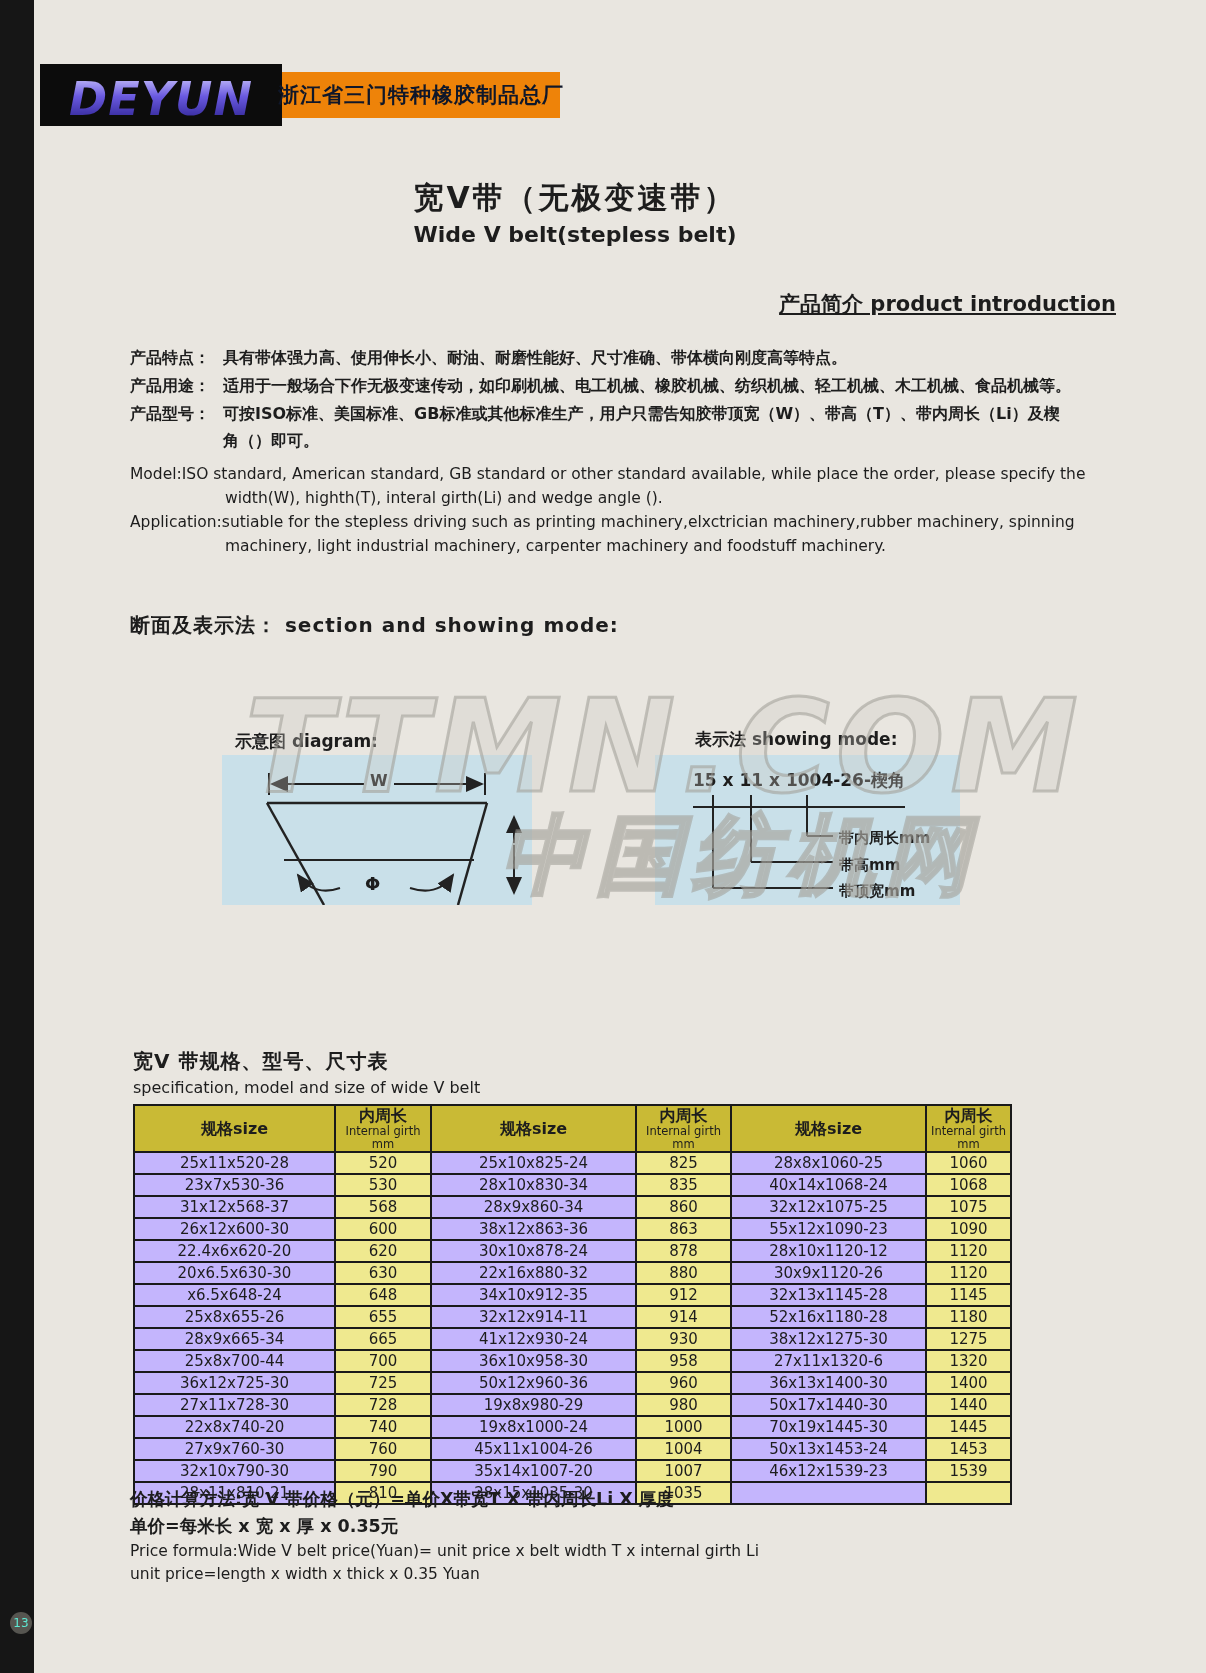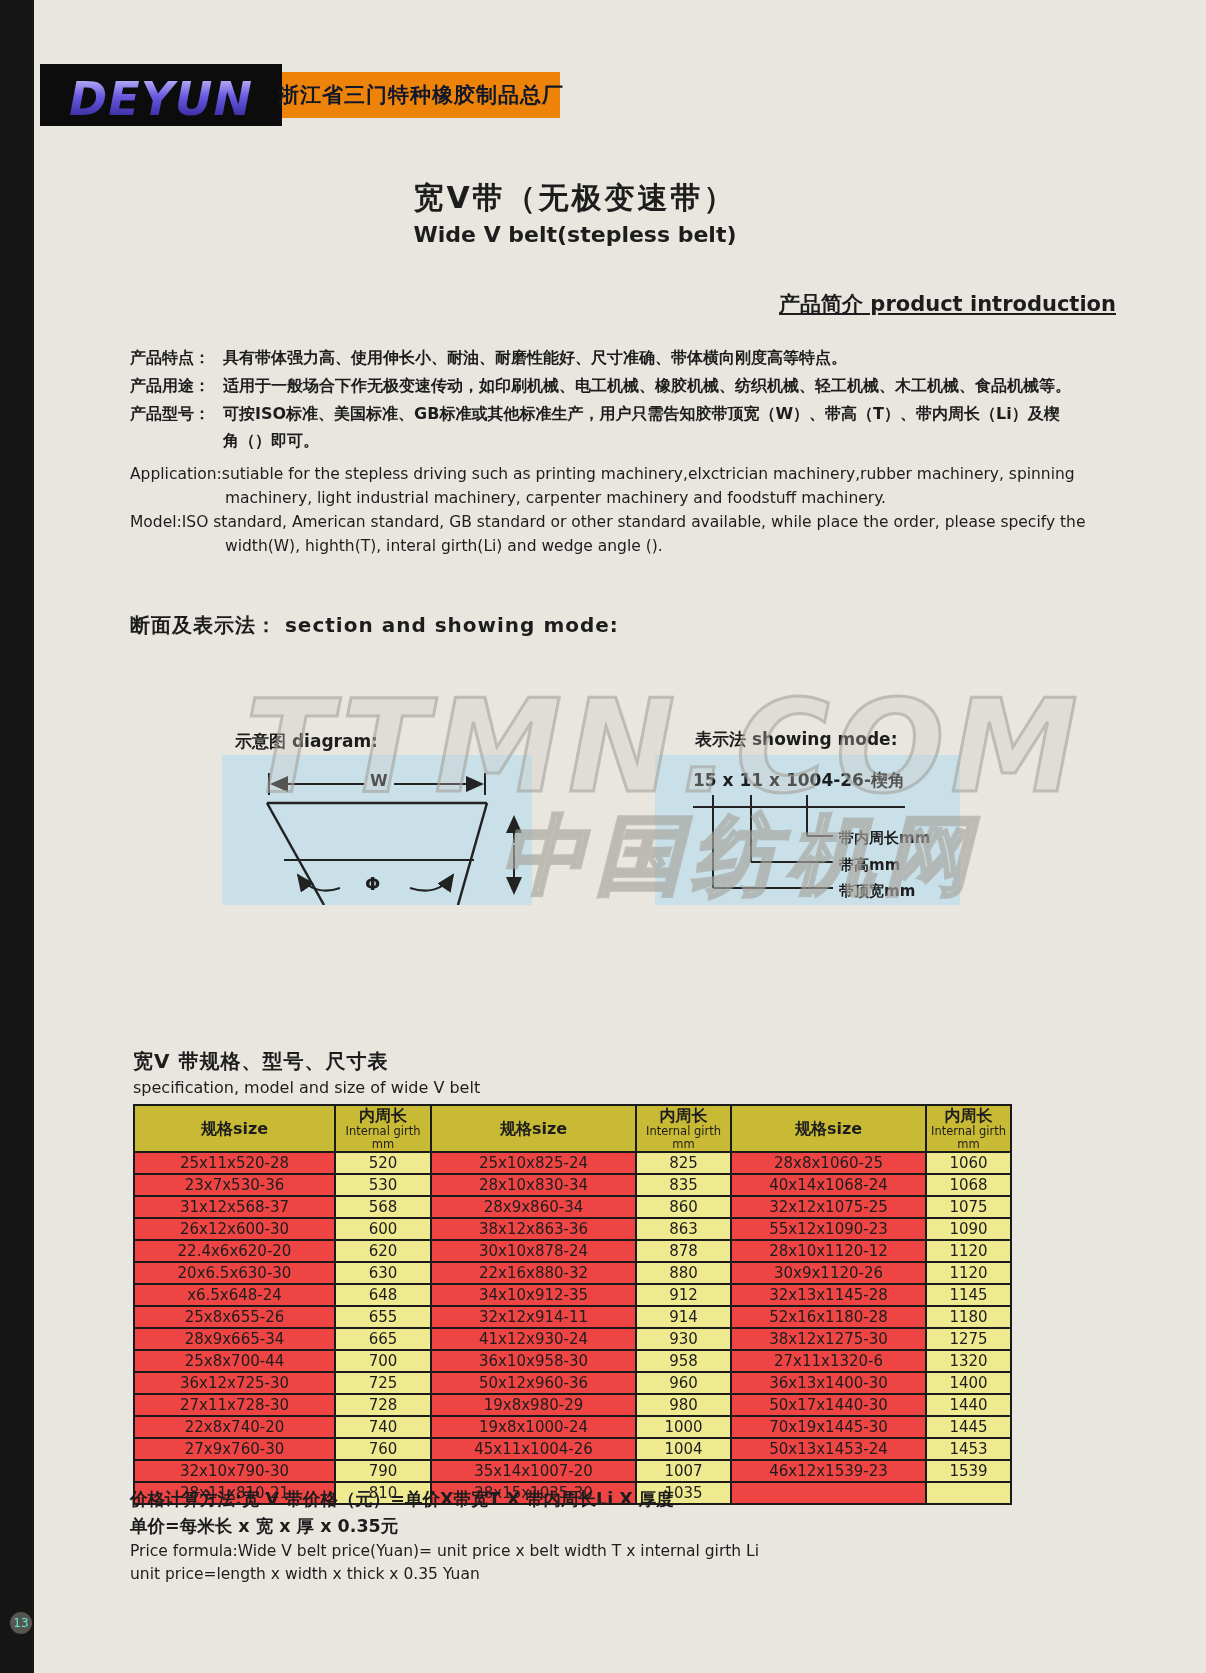--- a/index.html
+++ b/index.html
@@ -56,21 +56,21 @@
 
   
   .table-title-zh{position:absolute;left:133px;top:1048px;font-size:20px;font-weight:bold;letter-spacing:1px;}
   .table-title-en{position:absolute;left:133px;top:1078px;font-size:16px;}
   table.spec-table{position:absolute;left:133px;top:1104px;width:877px;border-collapse:collapse;table-layout:fixed;}
   .spec-table th,.spec-table td{border:2px solid #1a1a1a;text-align:center;overflow:hidden;}
   .spec-table thead th{background:#c9ba35;height:40px;padding:0;}
   .spec-table thead .zh{display:block;font-size:16px;font-weight:bold;line-height:19px;}
   .spec-table thead .en{display:block;font-size:11.5px;font-weight:normal;line-height:13px;}
   .spec-table td{height:17px;padding:1.5px 0;font-size:15px;line-height:17px;font-weight:500;}
-  .spec-table td.spec{background:#ef4444;}
+  .spec-table td.spec{background:#c4b5fd;}
   .spec-table td.girth{background:#efe98f;}
 
   
   .price{position:absolute;left:130px;top:1486px;}
   .price .zh{margin:0;font-size:17.5px;font-weight:bold;line-height:27px;}
   .price .en{margin:0;font-size:15.5px;line-height:23px;}
 
   .page-num{position:absolute;left:10px;top:1612px;width:22px;height:22px;border-radius:50%;
     background:#565550;color:#5eead4;font-size:12px;display:flex;align-items:center;justify-content:center;}
 </style>
@@ -102,22 +102,22 @@
       <span class="feat-label">产品用途：</span>
       <span>适用于一般场合下作无极变速传动，如印刷机械、电工机械、橡胶机械、纺织机械、轻工机械、木工机械、食品机械等。</span>
     </div>
     <div class="feat-item">
       <span class="feat-label">产品型号：</span>
       <span>可按ISO标准、美国标准、GB标准或其他标准生产，用户只需告知胶带顶宽（W）、带高（T）、带内周长（Li）及楔角（）即可。</span>
     </div>
   </div>
 
   <div class="features-en">
+    <p>Model:ISO standard, American standard, GB standard or other standard available, while place the order, please specify the width(W), highth(T), interal girth(Li) and wedge angle ().</p>
     <p>Application:sutiable for the stepless driving such as printing machinery,elxctrician machinery,rubber machinery, spinning machinery, light industrial machinery, carpenter machinery and foodstuff machinery.</p>
-    <p>Model:ISO standard, American standard, GB standard or other standard available, while place the order, please specify the width(W), highth(T), interal girth(Li) and wedge angle ().</p>
   </div>
 
   <div class="section-heading">断面及表示法：  section and showing mode:</div>
 
   <div class="diagram-label-left">示意图 diagram:</div>
   <div class="diagram-box box-left">
     <svg width="310" height="150" viewBox="0 0 310 150">
       <defs>
         <marker id="ah" markerWidth="10" markerHeight="8" refX="8" refY="4" orient="auto">
           <polygon points="0,0 9,4 0,8" fill="#222"></polygon>

